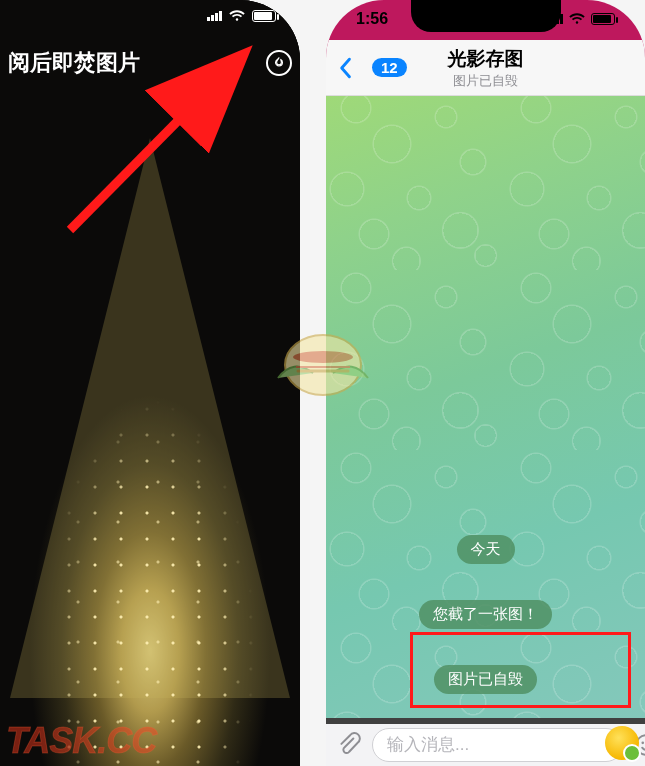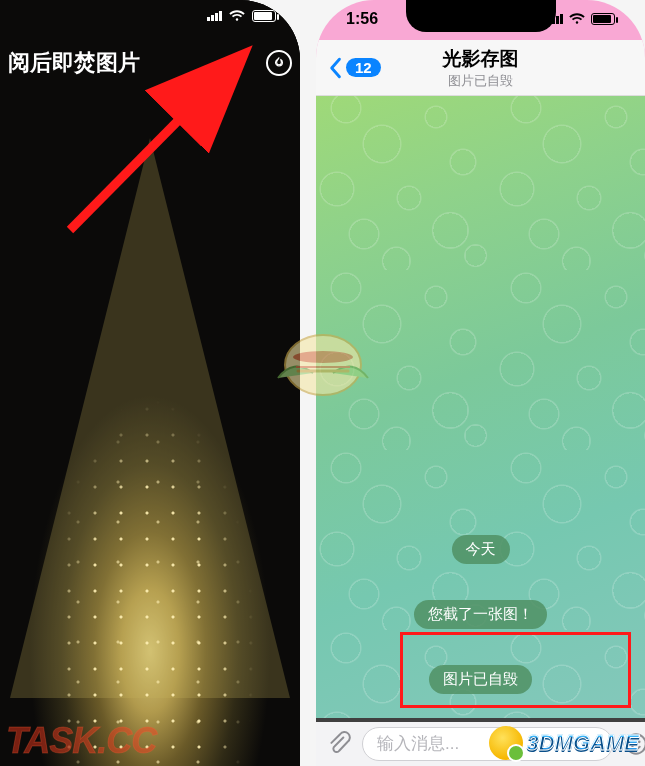--- a/index.html
+++ b/index.html
@@ -98,22 +98,22 @@
     pointer-events: none;
   }
   
   .phone-right {
     flex: 1;
     height: 766px;
     position: relative;
     border-top-left-radius: 58px;
     border-top-right-radius: 58px;
     overflow: hidden;
-    background: #f9a8d4;
-    margin-left: 16px;
+    background: #be185d;
+    margin-left: 26px;
   }
   .notch {
     position: absolute;
     top: 0; left: 50%;
     transform: translateX(-50%);
     width: 150px; height: 32px;
     background: #000;
     border-bottom-left-radius: 20px;
     border-bottom-right-radius: 20px;
     z-index: 10;
@@ -140,21 +140,21 @@
     display: flex;
     align-items: center;
     justify-content: center;
     z-index: 8;
   }
   .chat-header .back {
     position: absolute;
     left: 12px;
     display: flex;
     align-items: center;
-    gap: 4px;
+    gap: 20px;
     color: #0a84ff;
     font-size: 20px;
     font-weight: 500;
   }
   .back-badge {
     background: #0a84ff;
     color: #fff;
     border-radius: 12px;
     padding: 1px 9px;
     font-size: 15px;
@@ -214,21 +214,21 @@
     left: 84px; right: 14px;
     bottom: 10px;
     height: 76px;
     pointer-events: none;
   }
   .chat-input-bar {
     position: absolute;
     bottom: 0; left: 0; right: 0;
     height: 48px;
     background: #f3f3f5;
-    border-top: 4px solid #404040;
+    border-top: 6px solid #404040;
     display: flex;
     align-items: center;
     padding: 0 10px;
     gap: 10px;
   }
   .attach-icon, .input-sticker {
     width: 30px; height: 30px;
     display: flex; align-items: center; justify-content: center;
     color: #8e8e93; font-size: 24px;
   }
@@ -419,14 +419,13 @@
   <path d="M10 55 q15 -20 35 -5" fill="#9bd27a" stroke="#6aa64a" stroke-width="2"></path>
   <path d="M100 55 q-15 -20 -35 -5" fill="#9bd27a" stroke="#6aa64a" stroke-width="2"></path>
   <ellipse cx="55" cy="34" rx="30" ry="6" fill="#d8794a"></ellipse>
   <path d="M30 48 h50" stroke="#caa94a" stroke-width="3" stroke-linecap="round"></path>
   <path d="M28 44 h54" stroke="#d8794a" stroke-width="2"></path>
 </svg>
 
 <div class="watermark-left">TASK.CC</div>
 <div class="watermark-right">
   <div class="wm-badge"></div>
-  <div class="wm-text">3DMGAME</div>
 </div>
 
 </body></html>

